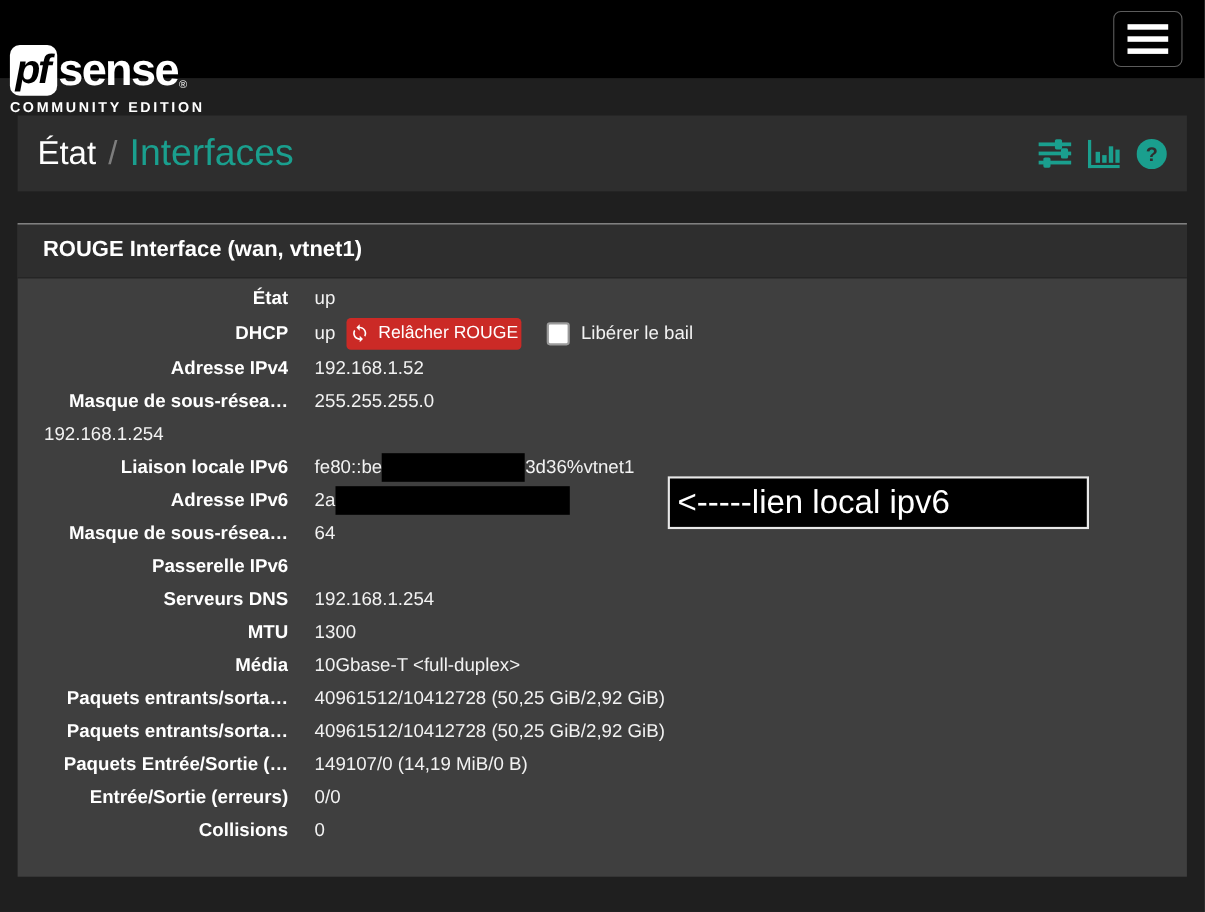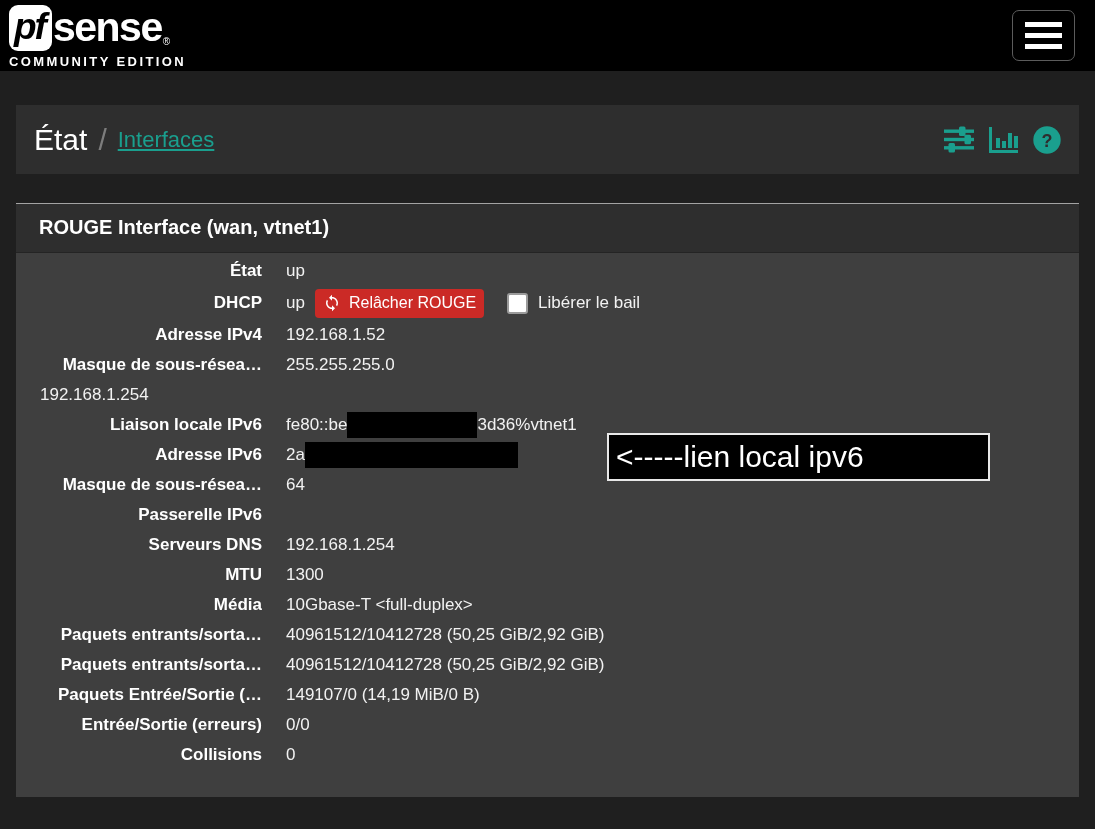--- a/index.html
+++ b/index.html
@@ -6,21 +6,21 @@
   html,body { width:1095px; height:829px; }
   body {
     background:#1f1f1f;
     font-family:"Liberation Sans", sans-serif;
     overflow:hidden;
     position:relative;
   }
   
   .navbar { height:71px; background:#000; position:relative; }
   .logo { position:absolute; left:9px; top:5px; }
-  .logo-row { display:flex; align-items:flex-start; }
+  .logo-row { display:flex; align-items:flex-start;margin-top:36px; }
   .pf-box {
     background:#fff; color:#000; font-weight:bold; font-style:italic;
     font-size:37px; line-height:1; border-radius:9px; padding:3px 7px 6px 5px;
     letter-spacing:-2px;
   }
   .sense { color:#fff; font-weight:bold; font-size:41px; line-height:1.0; letter-spacing:-1.5px; margin-left:1px; margin-top:2px;}
   .reg { color:#fff; font-size:10px; align-self:flex-end; margin:0 0 4px 1px; }
   .edition { color:#fff; font-size:13px; font-weight:bold; letter-spacing:2.4px; margin-top:3px; }
   .menu-btn {
     position:absolute; right:20px; top:10px; width:63px; height:51px;
@@ -30,21 +30,21 @@
   }
   .menu-btn .bar { width:37px; height:5px; background:#fff; }
 
   
   .breadcrumb-bar {
     margin:34px 16px 0 16px; height:69px; background:#2e2e2e;
     display:flex; align-items:center; padding:0 18px;
   }
   .crumb-section { color:#fff; font-size:30px; }
   .crumb-sep { color:#7d7d7d; font-size:30px; margin:0 11px; }
-  .crumb-page { color:var(--accent); font-size:22px;text-decoration:underline; }
+  .crumb-page { color:var(--accent); font-size:34px; }
   .bc-icons { margin-left:auto; display:flex; align-items:center; gap:15px; }
   .bc-icon { display:flex; align-items:center; cursor:pointer; }
 
   
   .panel { margin:29px 16px 0 16px; background:#3f3f3f; }
   .panel-header {
     background:#2e2e2e; border-top:1px solid #a3a3a3; border-bottom:1px solid #242424;
     padding:12px 23px 13px; font-size:20px; font-weight:bold; color:#fff;
   }
   .panel-body { position:relative; padding:3px 0 27px 0; }
@@ -54,21 +54,21 @@
   .ifrow .label {
     width:246px; flex-shrink:0; text-align:right; font-weight:bold; color:#fff;
     white-space:nowrap; overflow:hidden;
   }
   .ifrow .value { margin-left:24px; display:flex; align-items:center; white-space:pre; }
   .redacted { display:inline-block; height:26px; background:#000; vertical-align:middle; }
 
   .btn-danger {
     display:inline-flex; align-items:center; gap:8px;
     background:var(--danger); color:#fff; border:none; border-radius:4px;
-    height:29px; padding:0 8px; margin-left:10px;
+    height:29px; padding:0 3px; margin-left:10px;
     font-family:"Liberation Sans",sans-serif; font-size:16px; cursor:pointer;
   }
   .checkbox {
     display:inline-block; width:21px; height:21px; background:#fff;
     border:2px solid #9b9b9b; border-radius:3px; margin-left:23px; margin-right:10px;
     cursor:pointer;
   }
 
   .annotation {
     position:absolute; left:591px; top:180px; width:383px; height:48px;

